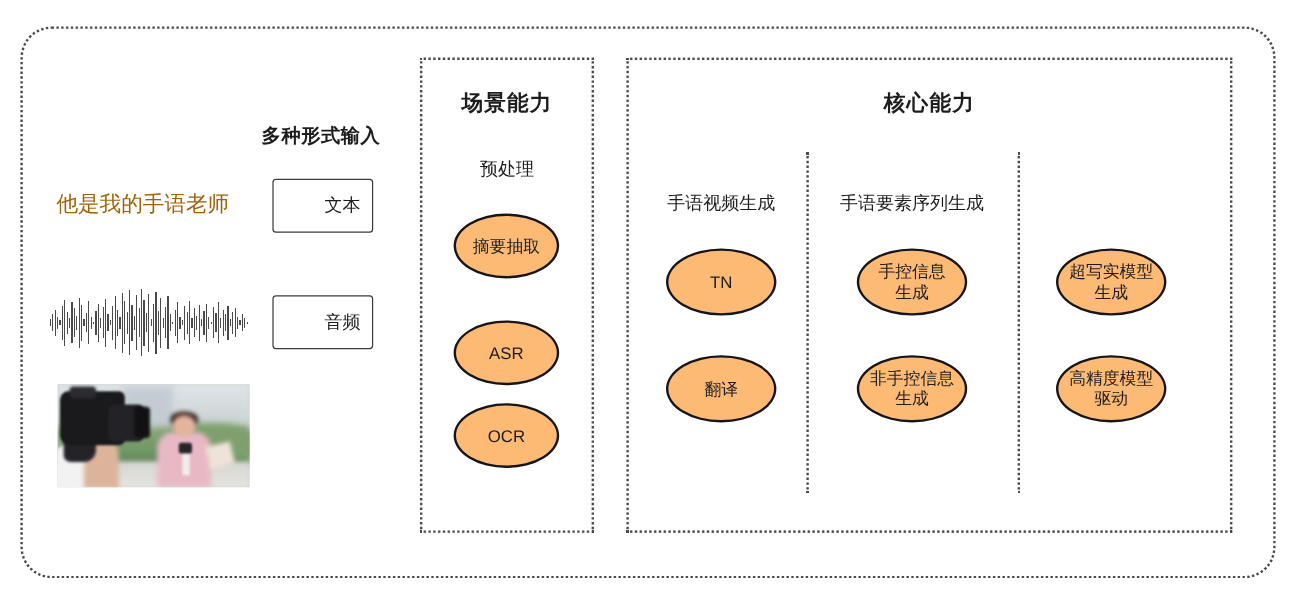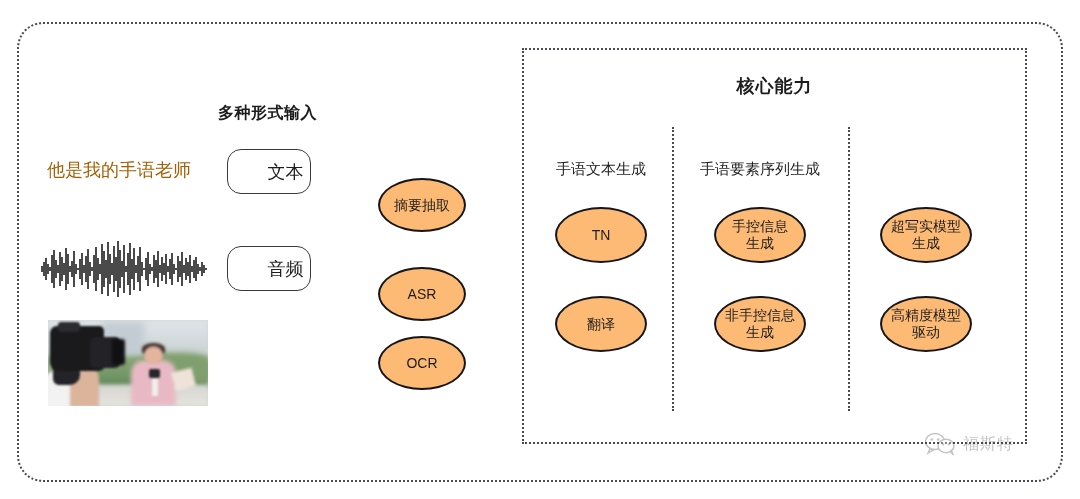--- a/index.html
+++ b/index.html
@@ -90,26 +90,26 @@
     font-size: 18px;
     color: #a16207;
     white-space: nowrap;
   }
 
   .pill {
     position: absolute;
     width: 84px;
     height: 45px;
     border: 1.6px solid #3a3a40;
-    border-radius: 14px;
+    border-radius: 3px;
     background: #ffffff;
     display: flex;
     align-items: center;
     justify-content: center;
-    font-size: 18px;
+    font-size: 15px;
     color: #1d1d1f;
     padding-left: 33px;
   }
   .pill-text  { left: 227px; top: 149px; }
   .pill-audio { left: 227px; top: 246px; }
   .pill-video { left: 227px; top: 341px; }
 
   
   .waveform {
     position: absolute;
@@ -394,51 +394,42 @@
     <div class="vt-shoulder"></div>
     <div class="vt-arm"></div>
     <div class="vt-camera-grip"></div>
     <div class="vt-camera-body"></div>
     <div class="vt-camera-top"></div>
     <div class="vt-camera-lens"></div>
     <div class="vt-camera-hood"></div>
   </div>
 
 
+  <div class="panel panel-scene">
+    <div class="panel-title">场景能力</div>
+    <div class="sub-title">预处理</div>
+  </div>
 
   <div class="ellipse ell-scene ell-scene-0">摘要抽取</div>
   <div class="ellipse ell-scene ell-scene-1">ASR</div>
   <div class="ellipse ell-scene ell-scene-2">OCR</div>
 
   <div class="panel panel-core">
     <div class="panel-title">核心能力</div>
   </div>
 
   <div class="col-divider col-divider-1"></div>
   <div class="col-divider col-divider-2"></div>
 
-  <div class="col-head col-head-0">手语文本生成</div>
+  <div class="col-head col-head-0">手语视频生成</div>
   <div class="col-head col-head-1">手语要素序列生成</div>
 
   <div class="ellipse ell-core ell-c0 ell-r0">TN</div>
   <div class="ellipse ell-core ell-c0 ell-r1">翻译</div>
 
   <div class="ellipse ell-core ell-c1 ell-r0">手控信息<br>生成</div>
   <div class="ellipse ell-core ell-c1 ell-r1">非手控信息<br>生成</div>
 
   <div class="ellipse ell-core ell-c2 ell-r0">超写实模型<br>生成</div>
   <div class="ellipse ell-core ell-c2 ell-r1">高精度模型<br>驱动</div>
 
-  <div class="watermark">
-    <svg width="34" height="24" viewBox="0 0 34 24">
-      <ellipse cx="11" cy="9.5" rx="9.5" ry="8" fill="none" stroke="#3a3a40" stroke-width="1.4"></ellipse>
-      <path d="M6 16.5 L4 21 L9 18.2 Z" fill="none" stroke="#3a3a40" stroke-width="1.4"></path>
-      <circle cx="7.8" cy="7.5" r="1.25" fill="#3a3a40"></circle>
-      <circle cx="14.2" cy="7.5" r="1.25" fill="#3a3a40"></circle>
-      <ellipse cx="22" cy="14" rx="8" ry="6.8" fill="#ffffff" stroke="#3a3a40" stroke-width="1.4"></ellipse>
-      <path d="M26.5 19.5 L29.5 23 L27.2 18.4 Z" fill="none" stroke="#3a3a40" stroke-width="1.4"></path>
-      <circle cx="19.3" cy="12.6" r="1.05" fill="#3a3a40"></circle>
-      <circle cx="24.7" cy="12.6" r="1.05" fill="#3a3a40"></circle>
-    </svg>
-    <span class="wm-text">福斯特</span>
-  </div>
 
 </div>
 
 </body></html>

